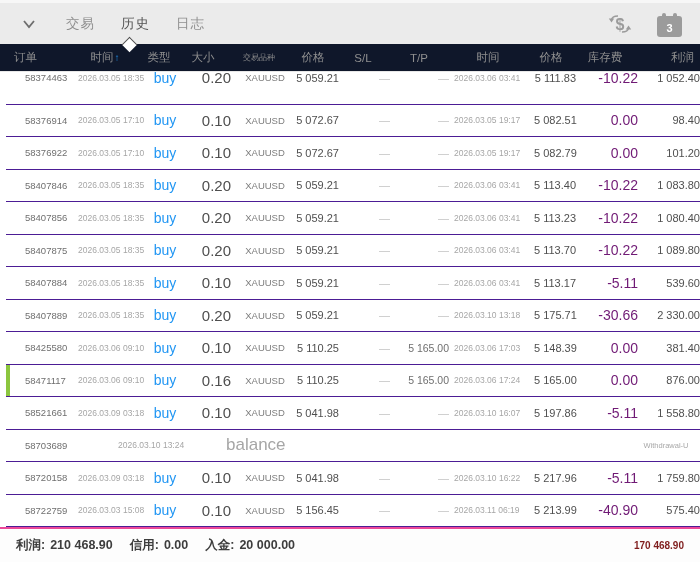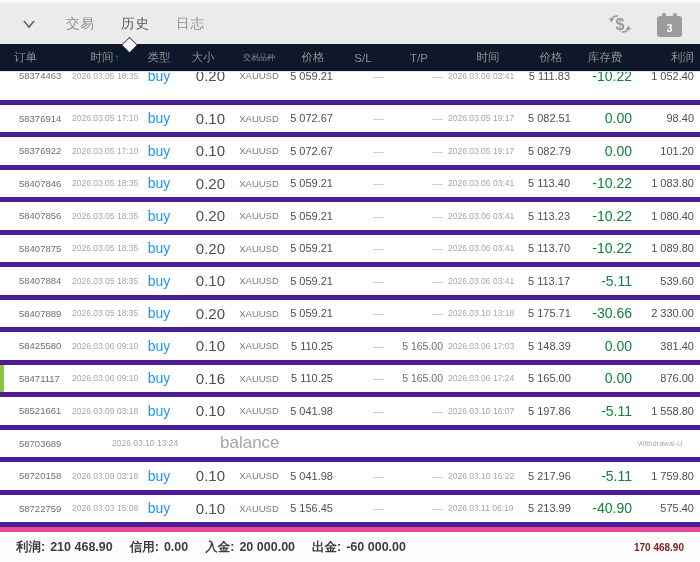--- a/index.html
+++ b/index.html
@@ -26,46 +26,46 @@
   
   .grid-cols { display:grid; grid-template-columns:70px 70px 38px 50px 62px 46px 54px 58px 80px 46px 62px 64px; align-items:center; }
   .thead { height:28px; background:#0f172a; border-bottom:1px solid #e8e8e8; color:#8f8f8f; font-size:11.5px; position:relative; z-index:2; }
   .th { text-align:center; cursor:pointer; }
   .th.h-order { text-align:left; padding-left:14px; }
   .th.h-symbol { font-size:8px; }
   .th.h-profit { text-align:right; padding-right:6px; }
   .sort-arrow { color:#2196F3; font-weight:bold; font-size:10px; margin-left:1px; }
 
   .rows { height:455px; overflow:hidden; background:#fff; }
-  .row { height:32.5px; border-bottom:5px solid #4c1d95; position:relative; overflow:hidden; background:#fff; cursor:pointer; }
+  .row { height:32.5px; border-bottom:1px solid #4c1d95; position:relative; overflow:hidden; background:#fff; cursor:pointer;margin-left:6px; }
   .row.highlight::before { content:""; position:absolute; left:0; top:0; bottom:0; width:4px; background:#8CC63E; }
   .row.clipped .cell { transform:translateY(-10px); }
 
   .cell { white-space:nowrap; }
   .c-order  { font-size:9.5px;  color:#6f6f6f; padding-left:19px; }
   .c-time   { font-size:8.5px;  color:#a6a6a6; padding-left:2px; }
   .c-type   { font-size:14px;   color:#2196F3; text-align:center; }
   .c-size   { font-size:15px;   color:#4f4f4f; text-align:right; padding-right:3px; }
   .c-symbol { font-size:9.5px;  color:#7d7d7d; text-align:center; }
   .c-price  { font-size:11px;   color:#4f4f4f; text-align:right; padding-right:3px; }
   .c-sl     { font-size:10.5px; color:#6f6f6f; text-align:right; padding-right:6px; }
   .c-tp     { font-size:10.5px; color:#6f6f6f; text-align:right; padding-right:5px; }
   .c-sl.dash, .c-tp.dash { color:#c3c3c3; font-size:11px; }
   .c-time2  { font-size:8.5px;  color:#a6a6a6; text-align:right; padding-right:18px; }
   .c-price2 { font-size:11px;   color:#4f4f4f; text-align:right; padding-right:4px; }
-  .c-swap   { font-size:14px;   color:#15803d; text-align:right; padding-right:4px; }
+  .c-swap   { font-size:14px;   color:#701a75; text-align:right; padding-right:4px; }
   .c-profit { font-size:11px;   color:#4f4f4f; text-align:right; padding-right:6px; }
 
   .row.balance { display:grid; grid-template-columns:70px 70px 308px 188px 64px; align-items:center;gap:40px; }
   .c-balance-type { font-size:17px; color:#a6a6a6; text-align:left; }
   .c-note   { font-size:7.5px; color:#a8a8a8; text-align:center; padding-right:4px; }
   .c-bal-profit { font-size:9.5px; color:#8c8c8c; text-align:right; padding-right:6px; }
 
   
-  .summary { height:35px; border-top:5px solid #ec4899; background:#fdfdfd; display:flex; align-items:center; padding:0 16px; }
+  .summary { height:35px; border-top:2px solid #ec4899; background:#fdfdfd; display:flex; align-items:center; padding:0 16px; }
   .sum-item { font-size:12.5px; font-weight:bold; color:#3d3d3d; margin-right:17px; white-space:nowrap; }
   .sum-item .v { margin-left:5px; }
   .sum-total { margin-left:auto; font-size:10px; font-weight:bold; color:#7f1d1d; }
 
   svg { display:block; }
 </style>
 </head>
 <body>
 
 <div class="app">
@@ -305,17 +305,16 @@
         <div class="cell c-price2">5 213.99</div>
         <div class="cell c-swap">-40.90</div>
         <div class="cell c-profit">575.40</div>
       </div>
     </div>
 
   <div class="summary">
     <div class="sum-item"><span>利润:</span><span class="v">210 468.90</span></div>
     <div class="sum-item"><span>信用:</span><span class="v">0.00</span></div>
     <div class="sum-item"><span>入金:</span><span class="v">20 000.00</span></div>
-    <div class="sum-item"><span>出金:</span><span class="v">-60 000.00</span></div>
     <div class="sum-total">170 468.90</div>
   </div>
 
 </div>
 
 </body></html>

